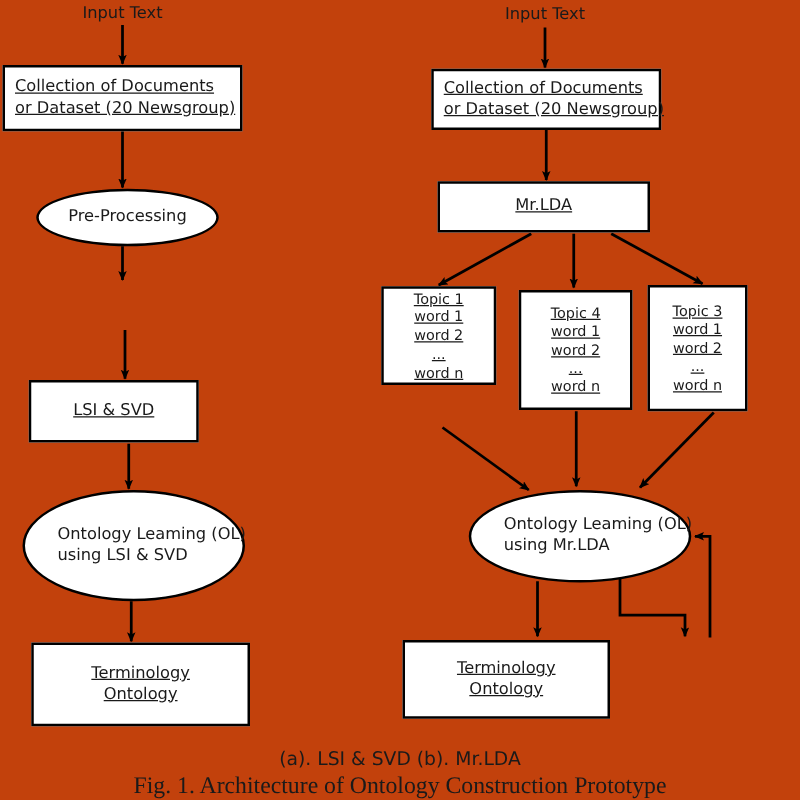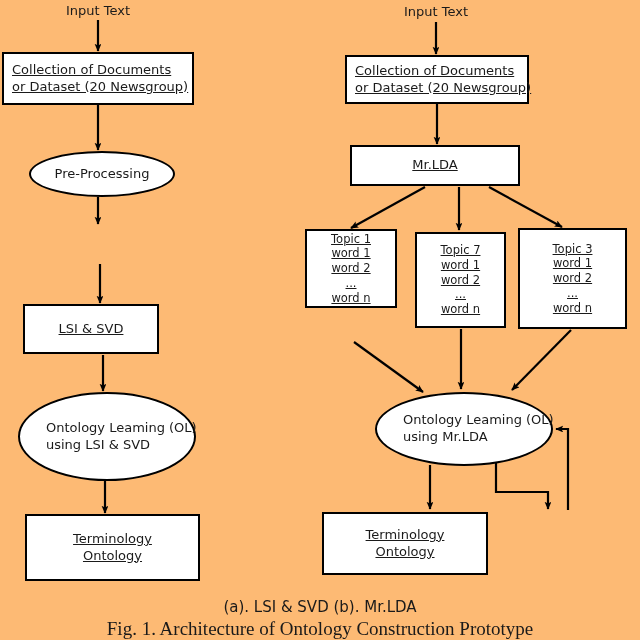--- a/index.html
+++ b/index.html
@@ -8,21 +8,21 @@
     padding: 0;
     background: #ffffff;
   }
   body {
     font-family: "DejaVu Sans", sans-serif;
   }
   #figure {
     position: relative;
     width: 640px;
     height: 640px;
-    background: #fdba74;
+    background: #c2410c;
     overflow: hidden;
   }
   #edges {
     position: absolute;
     left: 0;
     top: 0;
     width: 640px;
     height: 640px;
     pointer-events: none;
   }
@@ -168,28 +168,28 @@
 
   <div class="node box t-topic" style="left:305px; top:229px; width:92px; height:79px;">
     <span class="line">Topic 1</span>
     <span class="line">word 1</span>
     <span class="line">word 2</span>
     <span class="line">...</span>
     <span class="line">word n</span>
   </div>
 
   <div class="node box t-topic" style="left:415px; top:232px; width:91px; height:96px;">
-    <span class="line">Topic 7</span>
+    <span class="line">Topic 4</span>
     <span class="line">word 1</span>
     <span class="line">word 2</span>
     <span class="line">...</span>
     <span class="line">word n</span>
   </div>
 
-  <div class="node box t-topic" style="left:518px; top:228px; width:109px; height:101px;">
+  <div class="node box t-topic" style="left:518px; top:228px; width:80px; height:101px;">
     <span class="line">Topic 3</span>
     <span class="line">word 1</span>
     <span class="line">word 2</span>
     <span class="line">...</span>
     <span class="line">word n</span>
   </div>
 
   <div class="node ellipse left-align t-body" style="left:375px; top:392px; width:178px; height:74px; padding-left:26px;">
     <span class="line">Ontology Leaming (OL)</span>
     <span class="line">using Mr.LDA</span>

